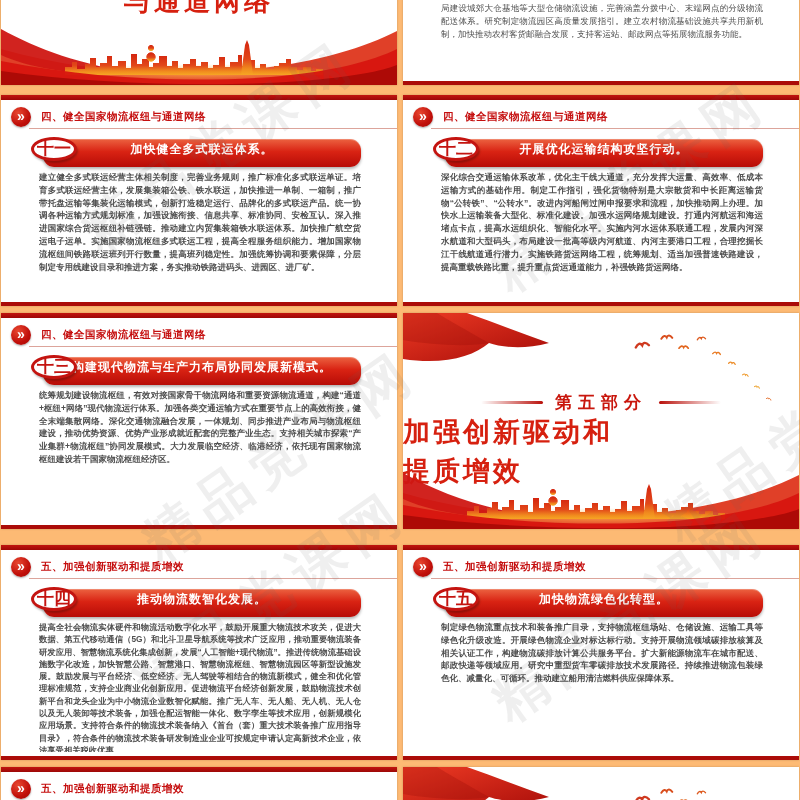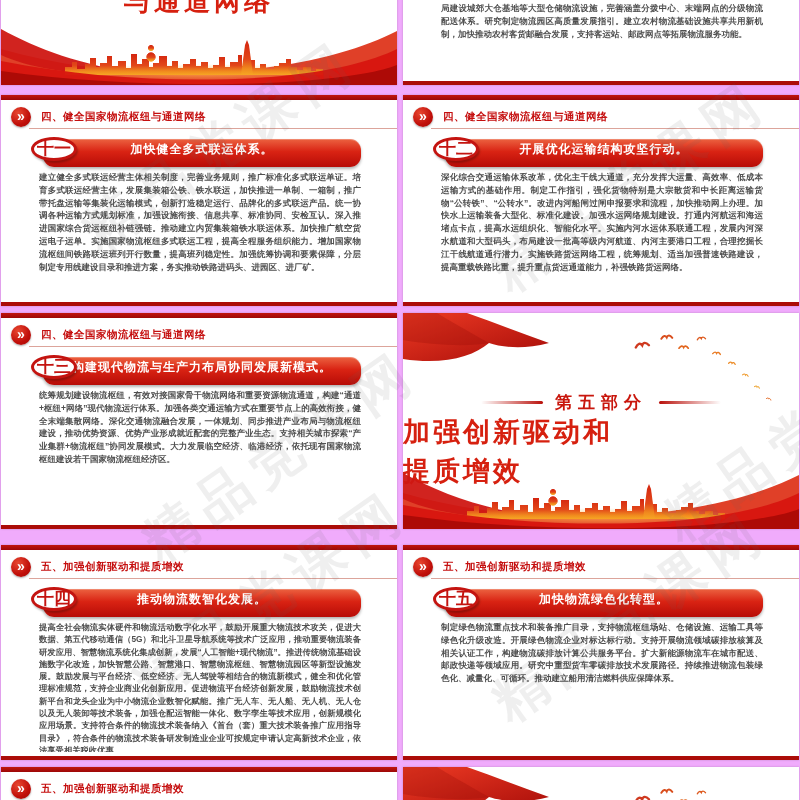--- a/index.html
+++ b/index.html
@@ -1,16 +1,16 @@
 <!DOCTYPE html>
 <html><head>
 <meta charset="utf-8">
 <style>
   html,body{margin:0;padding:0;background:#e9e7e7;}
-  .canvas{position:relative;width:800px;height:800px;background:#f0abfc;overflow:hidden;
+  .canvas{position:relative;width:800px;height:800px;background:#fdba74;overflow:hidden;
           font-family:"Liberation Sans",sans-serif;}
   .slide{position:absolute;background:#fff;box-shadow:0 0 2px rgba(0,0,0,.20);overflow:hidden;}
   .col-l{left:1px;width:396px;}
   .col-r{left:403px;width:396px;}
 
   .bar-top{position:absolute;top:0;left:0;right:0;height:5px;
            background:linear-gradient(180deg,#c2140e,#9c0807);}
   .bar-bot{position:absolute;bottom:0;left:0;right:0;height:4px;background:#ab0c08;}
 
   .hdr{position:absolute;top:12px;left:10px;right:0;height:22px;}
@@ -29,21 +29,21 @@
         text-align:center;color:#fff;font-weight:bold;font-size:12px;line-height:20px;
         letter-spacing:1px;}
   .oval{position:absolute;left:0;top:0;width:46px;height:24px;border-radius:50%;
         background:#fff;border:3px solid #c41410;box-sizing:border-box;color:#c41410;
         font-weight:bold;font-size:17px;line-height:17px;text-align:center;z-index:2;
         box-shadow:1px 2px 2px rgba(0,0,0,.25);}
 
   .body{position:absolute;top:76px;left:38px;right:36px;bottom:8px;overflow:hidden;
         font-size:8.5px;font-weight:bold;color:#4f4f4f;line-height:12.8px;text-align:justify;}
   .bodyfrag{position:absolute;top:128px;left:38px;right:36px;overflow:hidden;
-        font-size:8.5px;font-weight:bold;color:#4f4f4f;line-height:12.8px;text-align:justify;}
+        font-size:8.5px;font-weight:normal;color:#4f4f4f;line-height:12.8px;text-align:justify;}
 
   .scene{position:absolute;left:0;right:0;bottom:0;height:66px;}
   .scene svg{display:block;width:100%;height:100%;}
   .flag{position:absolute;top:0;left:0;width:150px;height:70px;}
   .flag svg{display:block;width:100%;height:100%;}
   .birds{position:absolute;top:14px;right:8px;width:170px;height:95px;}
   .birds svg{display:block;width:100%;height:100%;}
 
   .kick{position:absolute;top:78px;left:0;right:0;display:flex;align-items:center;
         justify-content:center;gap:12px;}

